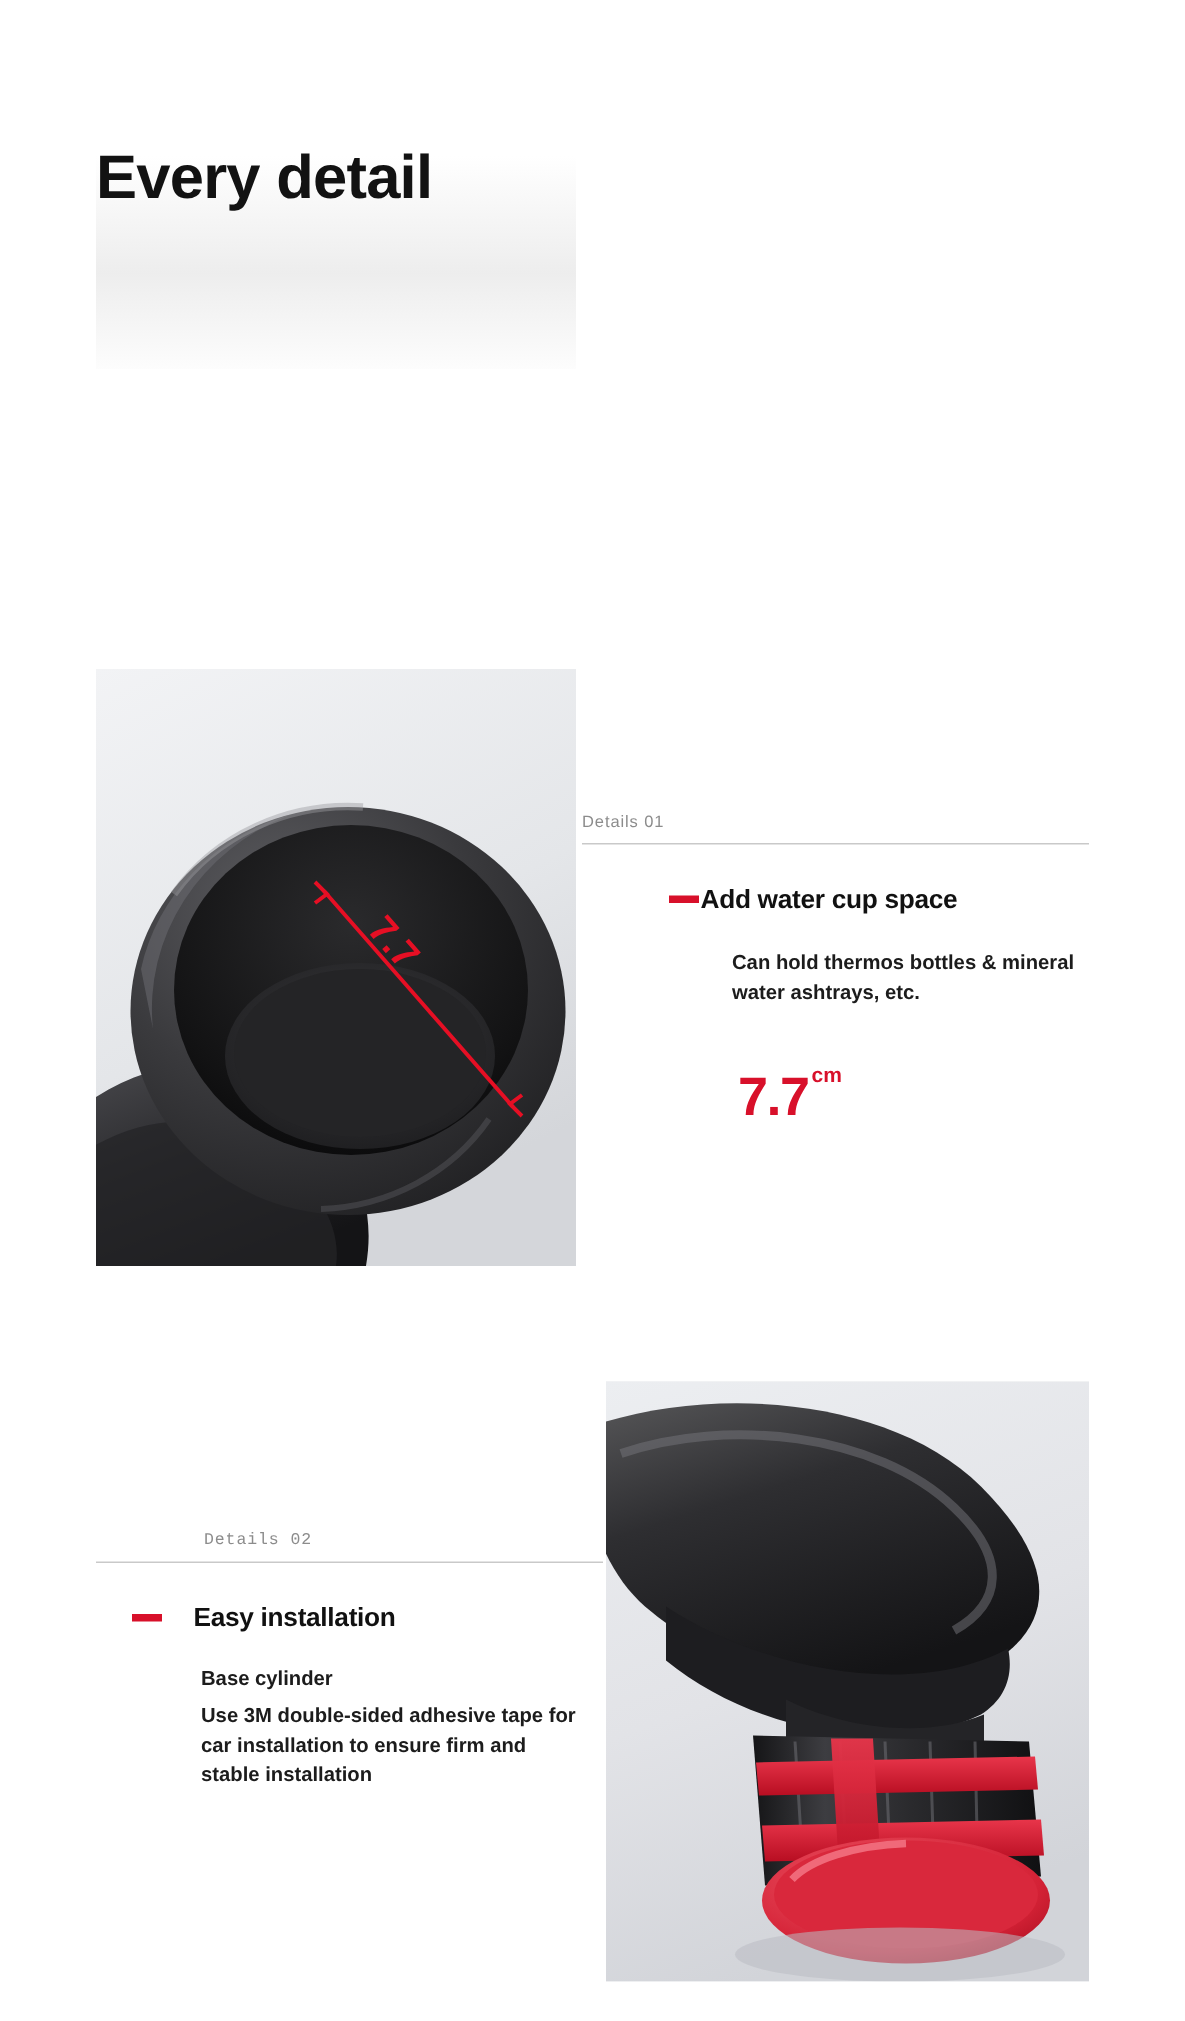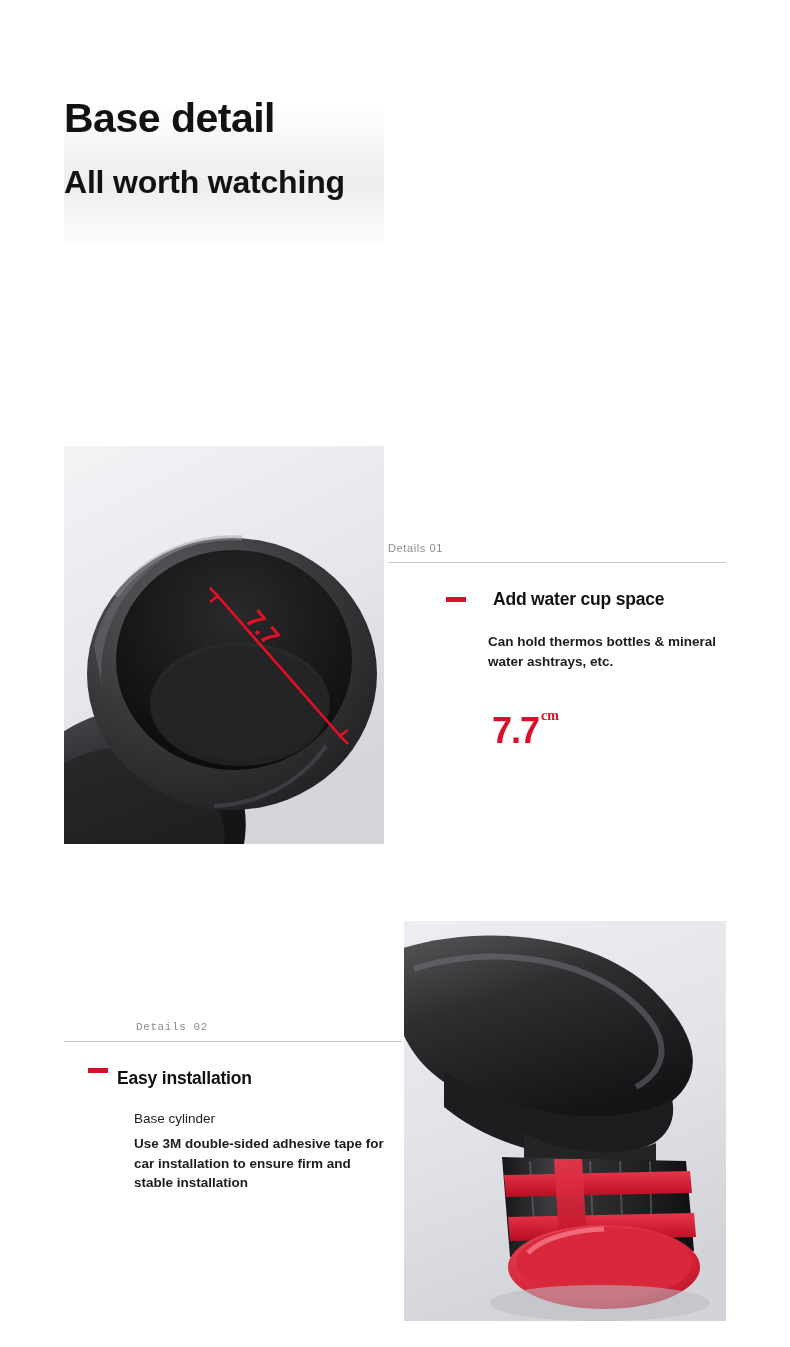--- a/index.html
+++ b/index.html
@@ -105,21 +105,21 @@
     margin-bottom: 8px;
   }
   .detail-rule {
     height: 1px;
     background: #c9c9c9;
     width: 100%;
   }
   .detail-title {
     display: flex;
     align-items: center;
-    gap: 27px;
+    gap: 1px;
     margin-top: 26px;
     padding-left: 58px;
   }
   .dash {
     width: 20px;
     height: 5px;
     background: #d8102a;
     flex: 0 0 auto;
   }
   .detail-title-text {
@@ -146,73 +146,71 @@
   .measure-num {
     font-size: 36px;
     letter-spacing: -1px;
   }
   .measure-unit {
     font-size: 14px;
     vertical-align: top;
     position: relative;
     top: -4px;
     margin-left: 2px;
-    font-family: Liberation Serif, serif;
   }
 
   
   .detail-block2 {
     position: absolute;
     left: 64px;
     top: 1021px;
     width: 338px;
   }
   .detail-label-left {
     font-size: 11px;
     color: #8c8c8c;
     letter-spacing: 0.6px;
     text-align: left;
     padding-left: 72px;
     margin-bottom: 8px;
     font-family: Liberation Mono, monospace;
   }
   .detail-title2 {
     display: flex;
-    align-items: flex-start;
-    gap: 9px;
+    align-items: center;
+    gap: 21px;
     margin-top: 26px;
     padding-left: 24px;
   }
   .sub-label {
     margin-top: 22px;
     padding-left: 70px;
     font-size: 13.5px;
-    font-weight: normal;
+    font-weight: bold;
     color: #1c1c1c;
   }
   .detail-body2 {
     margin-top: 8px;
     padding-left: 70px;
     width: 322px;
     font-size: 13.5px;
     font-weight: bold;
     line-height: 1.45;
     color: #1c1c1c;
   }
 </style>
 </head>
 <body>
 
 <div class="page">
 
   <div class="header">
     <div class="headline-wrap">
       <div class="headline-shade"></div>
-      <div class="headline1">Base detail</div>
-      <div class="headline2">All worth watching</div>
+      <div class="headline1">Every detail</div>
     </div>
   </div>
 
   <div class="photo1">
     <svg class="photo-svg" viewBox="0 0 320 398" preserveAspectRatio="xMidYMid slice">
       <defs>
         <linearGradient id="bg1" x1="0" y1="0" x2="0.4" y2="1">
           <stop offset="0%" stop-color="#f2f3f5"></stop>
           <stop offset="60%" stop-color="#e4e6e9"></stop>
           <stop offset="100%" stop-color="#d4d6da"></stop>

